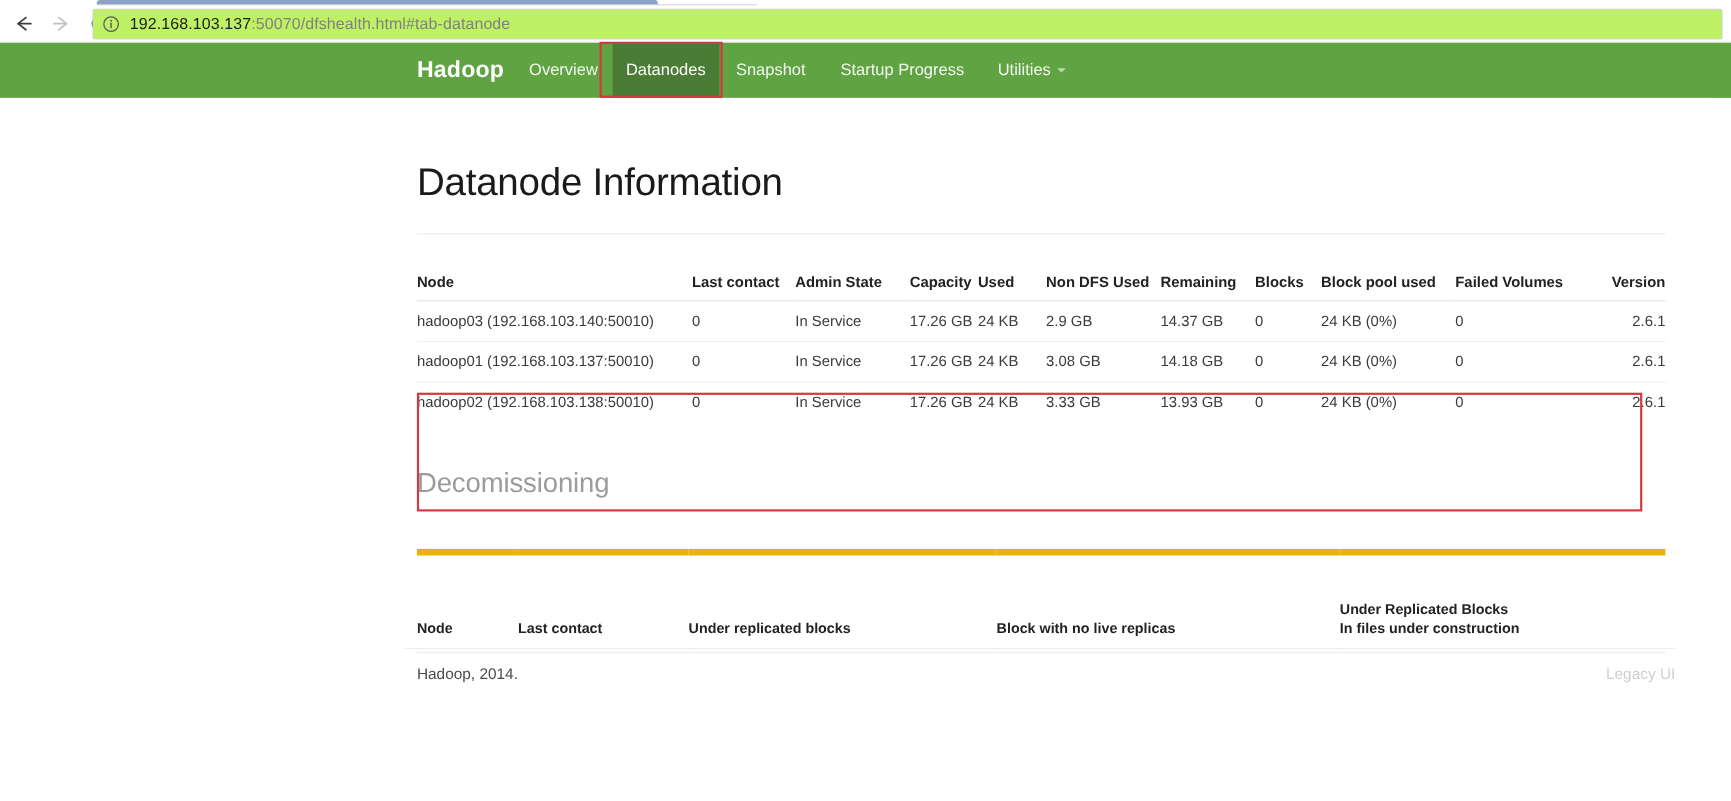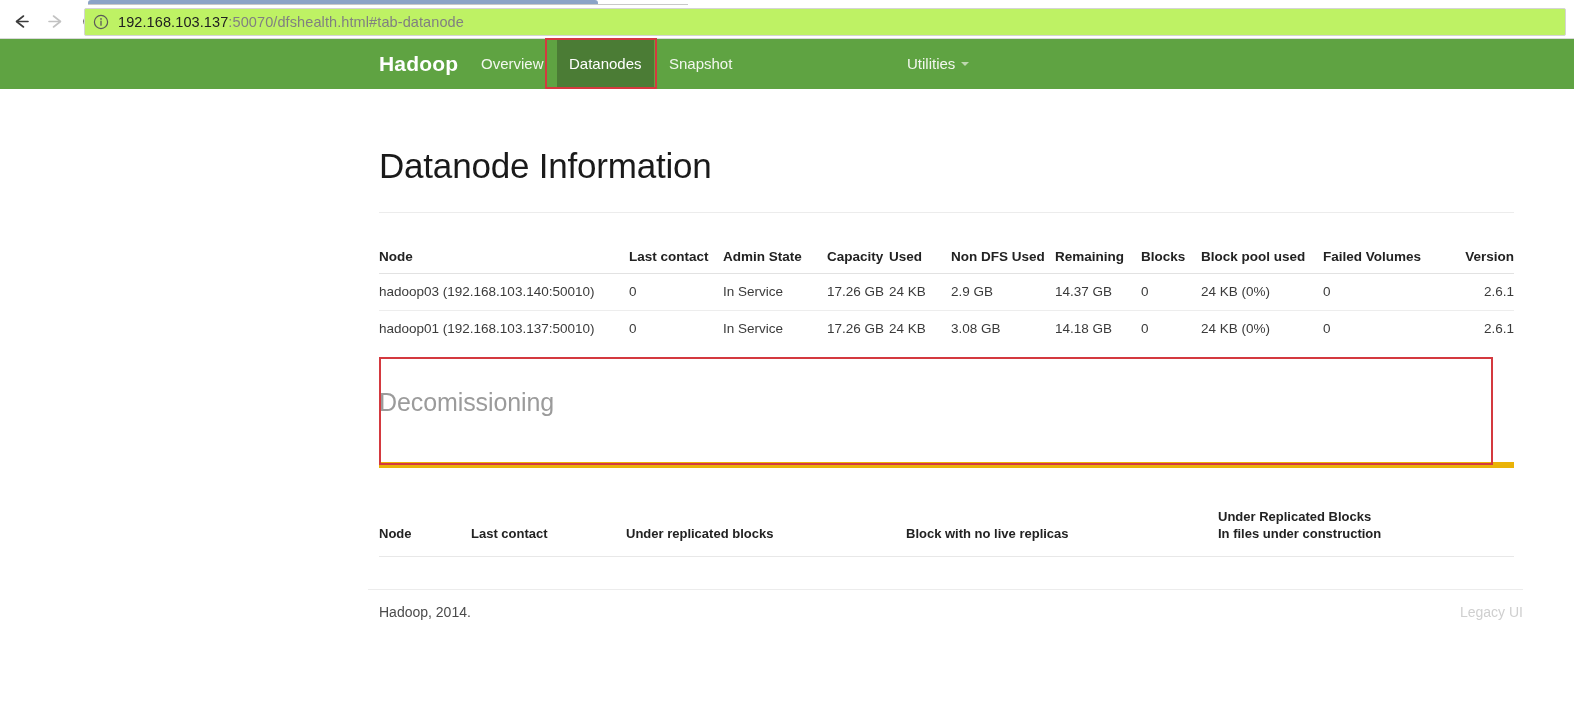--- a/index.html
+++ b/index.html
@@ -314,20 +314,23 @@
     </div>
 
     <div class="navlink active" style="left:557px;">
       <span>Datanodes</span>
     </div>
 
     <div class="navlink" style="left:657px;">
       <span>Snapshot</span>
     </div>
 
+    <div class="navlink" style="left:752px;">
+      <span>Startup Progress</span>
+    </div>
 
     <div class="navlink" style="left:895px;">
       <span>Utilities</span>
       <span class="caret"></span>
     </div>
   </div>
 </div>
 <div class="annot-tab"></div>
 
 <div class="content">
@@ -373,20 +376,33 @@
           <td class="c-admin">In Service</td>
           <td class="c-cap">17.26 GB</td>
           <td class="c-used">24 KB</td>
           <td class="c-nondfs">3.08 GB</td>
           <td class="c-remain">14.18 GB</td>
           <td class="c-blocks">0</td>
           <td class="c-bpool">24 KB (0%)</td>
           <td class="c-failed">0</td>
           <td class="c-version">2.6.1</td>
         </tr>
+        <tr>
+          <td class="c-node">hadoop02 (192.168.103.138:50010)</td>
+          <td class="c-last">0</td>
+          <td class="c-admin">In Service</td>
+          <td class="c-cap">17.26 GB</td>
+          <td class="c-used">24 KB</td>
+          <td class="c-nondfs">3.33 GB</td>
+          <td class="c-remain">13.93 GB</td>
+          <td class="c-blocks">0</td>
+          <td class="c-bpool">24 KB (0%)</td>
+          <td class="c-failed">0</td>
+          <td class="c-version">2.6.1</td>
+        </tr>
       </tbody>
     </table>
 
     <div class="section-head">Decomissioning</div>
 
     <table class="dn tbl-dec">
       <thead>
         <tr>
           <th class="d-node">Node</th>
           <th class="d-last">Last contact</th>

